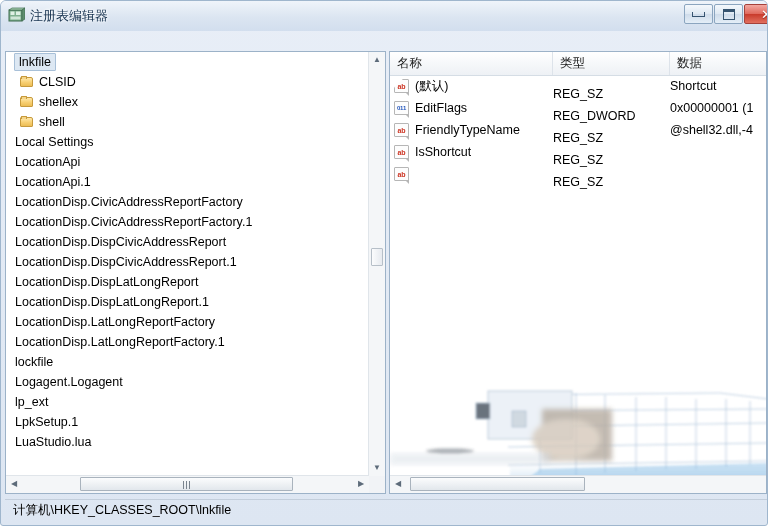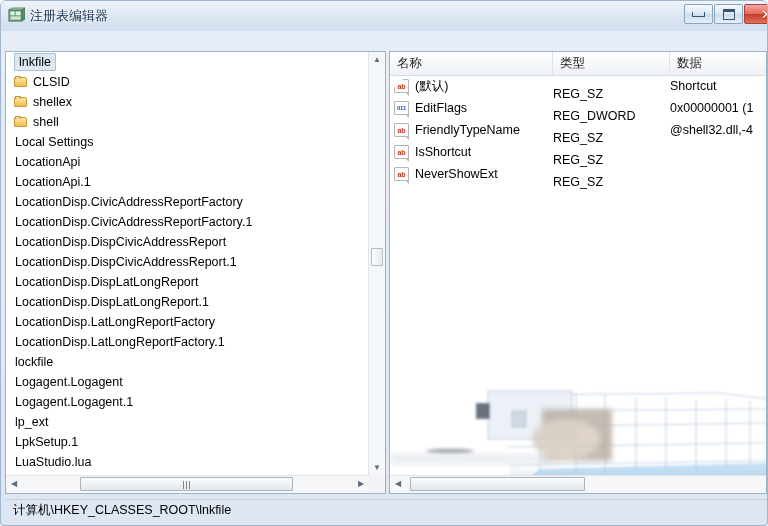--- a/index.html
+++ b/index.html
@@ -76,21 +76,21 @@
   .list-pane{left:388px;top:50px;width:378px;height:443px;}
 
   
   .tree-view{
     position:absolute;left:0;top:0;right:16px;bottom:17px;overflow:hidden;
   }
   .tree-row{
     position:relative;height:20px;line-height:20px;
     padding-left:9px;white-space:nowrap;font-size:12.5px;color:#000;
   }
-  .tree-row.child{padding-left:8px;}
+  .tree-row.child{padding-left:14px;}
   .tree-row.selected .lbl{
     background:#dde8f3;border:1px solid #a8c0d8;
     padding:0 4px;margin-left:-1px;border-radius:1px;
     display:inline-block;line-height:16px;
   }
   .folder-ico{
     display:inline-block;width:14px;height:12px;position:relative;
     vertical-align:-2px;margin-right:5px;
   }
   .folder-ico::before{
@@ -245,21 +245,20 @@
         <div class="tree-row"><span class="lbl">LocationDisp.CivicAddressReportFactory</span></div>
         <div class="tree-row"><span class="lbl">LocationDisp.CivicAddressReportFactory.1</span></div>
         <div class="tree-row"><span class="lbl">LocationDisp.DispCivicAddressReport</span></div>
         <div class="tree-row"><span class="lbl">LocationDisp.DispCivicAddressReport.1</span></div>
         <div class="tree-row"><span class="lbl">LocationDisp.DispLatLongReport</span></div>
         <div class="tree-row"><span class="lbl">LocationDisp.DispLatLongReport.1</span></div>
         <div class="tree-row"><span class="lbl">LocationDisp.LatLongReportFactory</span></div>
         <div class="tree-row"><span class="lbl">LocationDisp.LatLongReportFactory.1</span></div>
         <div class="tree-row"><span class="lbl">lockfile</span></div>
         <div class="tree-row"><span class="lbl">Logagent.Logagent</span></div>
-        <div class="tree-row"><span class="lbl">Logagent.Logagent.1</span></div>
         <div class="tree-row"><span class="lbl">lp_ext</span></div>
         <div class="tree-row"><span class="lbl">LpkSetup.1</span></div>
         <div class="tree-row"><span class="lbl">LuaStudio.lua</span></div>
       </div>
 
     <div class="vscroll">
       <div class="sb-arrow up">▲</div>
       <div class="v-thumb" style="top:196px"></div>
       <div class="sb-arrow down">▼</div>
     </div>
@@ -312,21 +311,20 @@
             <span class="tag">ab</span>
           </span>
           <span class="cell c-name">IsShortcut</span>
           <span class="cell c-type">REG_SZ</span>
           <span class="cell c-data"></span>
         </div>
         <div class="list-row">
           <span class="val-ico str">
             <span class="tag">ab</span>
           </span>
-          <span class="cell c-name">NeverShowExt</span>
           <span class="cell c-type">REG_SZ</span>
           <span class="cell c-data"></span>
         </div>
       </div>
 
     <div class="ghost">
       <svg width="378" height="120" viewBox="0 0 378 120">
         <defs>
           <linearGradient id="gfade" x1="0" y1="0" x2="1" y2="0">
             <stop offset="0" stop-color="#ffffff" stop-opacity="0"></stop>

